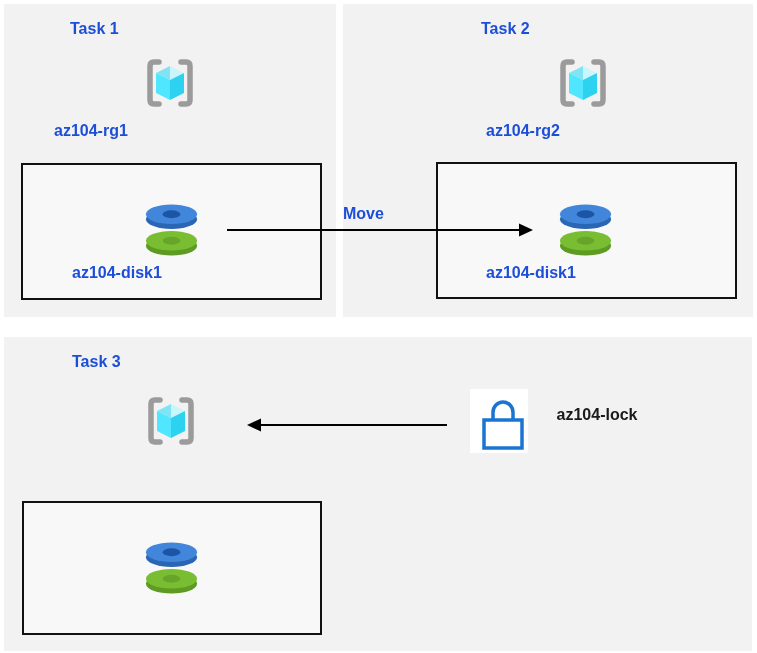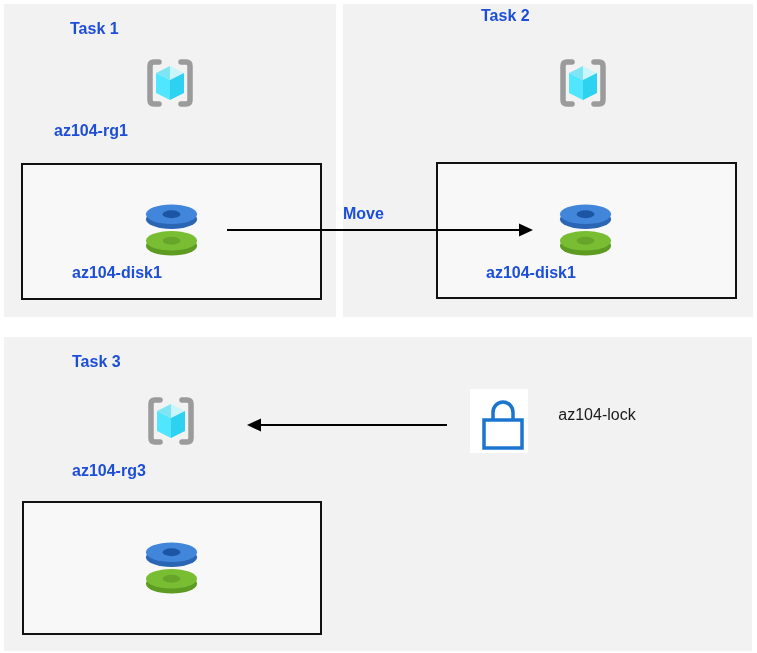--- a/index.html
+++ b/index.html
@@ -37,21 +37,21 @@
   .move-label { left: 343px; top: 204px; width: 72px; }
 
   .lock-tile {
     position: absolute; left: 470px; top: 389px; width: 58px; height: 64px;
     background: #ffffff;
   }
   .lock-tile svg { width: 58px; height: 64px; display: block; }
 
   .lock-text {
     position: absolute; left: 497px; top: 403px; width: 200px;
-    text-align: center; font-weight: 400; font-size: 16px; line-height: 23px;
+    text-align: center; font-weight: 700; font-size: 16px; line-height: 23px;
     color: #1a1a1a;
   }
 
   .hidden-defs { position: absolute; width: 0; height: 0; overflow: hidden; }
 </style>
 </head>
 <body>
 
 <svg class="hidden-defs" aria-hidden="true">
   <defs>
@@ -86,42 +86,42 @@
     <use href="#rg-cube-sym"></use>
   </svg>
   <div class="lbl" style="left:54px; top:121px; width:200px;">az104-rg1</div>
   <div class="disk-box box-task1"></div>
   <svg class="disk-icon" style="left:143px; top:201px;" viewBox="0 0 58 56">
     <use href="#disk-stack-sym"></use>
   </svg>
   <div class="lbl" style="left:72px; top:263px; width:200px;">az104-disk1</div>
 
   <div class="panel panel-task2"></div>
-  <div class="lbl" style="left:481px; top:6px; width:200px;">Task 2</div>
+  <div class="lbl" style="left:481px; top:19px; width:200px;">Task 2</div>
   <svg class="rg-icon" style="left:555px; top:56px;" viewBox="0 0 56 54">
     <use href="#rg-cube-sym"></use>
   </svg>
+  <div class="lbl" style="left:486px; top:121px; width:200px;">az104-rg2</div>
   <div class="disk-box box-task2"></div>
   <svg class="disk-icon" style="left:557px; top:201px;" viewBox="0 0 58 56">
     <use href="#disk-stack-sym"></use>
   </svg>
   <div class="lbl" style="left:486px; top:263px; width:200px;">az104-disk1</div>
 
   <div class="lbl move-label">Move</div>
   <svg class="arrow-svg arrow-move" viewBox="0 0 306 14">
     <line x1="0" y1="7" x2="293" y2="7" stroke="#000000" stroke-width="2"></line>
     <polygon points="292,0.5 306,7 292,13.5" fill="#000000"></polygon>
   </svg>
 
   <div class="panel panel-task3"></div>
   <div class="lbl" style="left:72px; top:352px; width:200px;">Task 3</div>
   <svg class="rg-icon" style="left:143px; top:394px;" viewBox="0 0 56 54">
     <use href="#rg-cube-sym"></use>
   </svg>
-  <div class="lbl" style="left:72px; top:461px; width:200px;">az104-rg3</div>
   <div class="disk-box box-task3"></div>
   <svg class="disk-icon" style="left:143px; top:539px;" viewBox="0 0 58 56">
     <use href="#disk-stack-sym"></use>
   </svg>
 
   <svg class="arrow-svg arrow-lock" viewBox="0 0 200 14">
     <line x1="200" y1="7" x2="13" y2="7" stroke="#000000" stroke-width="2"></line>
     <polygon points="14,0.5 0,7 14,13.5" fill="#000000"></polygon>
   </svg>
 

